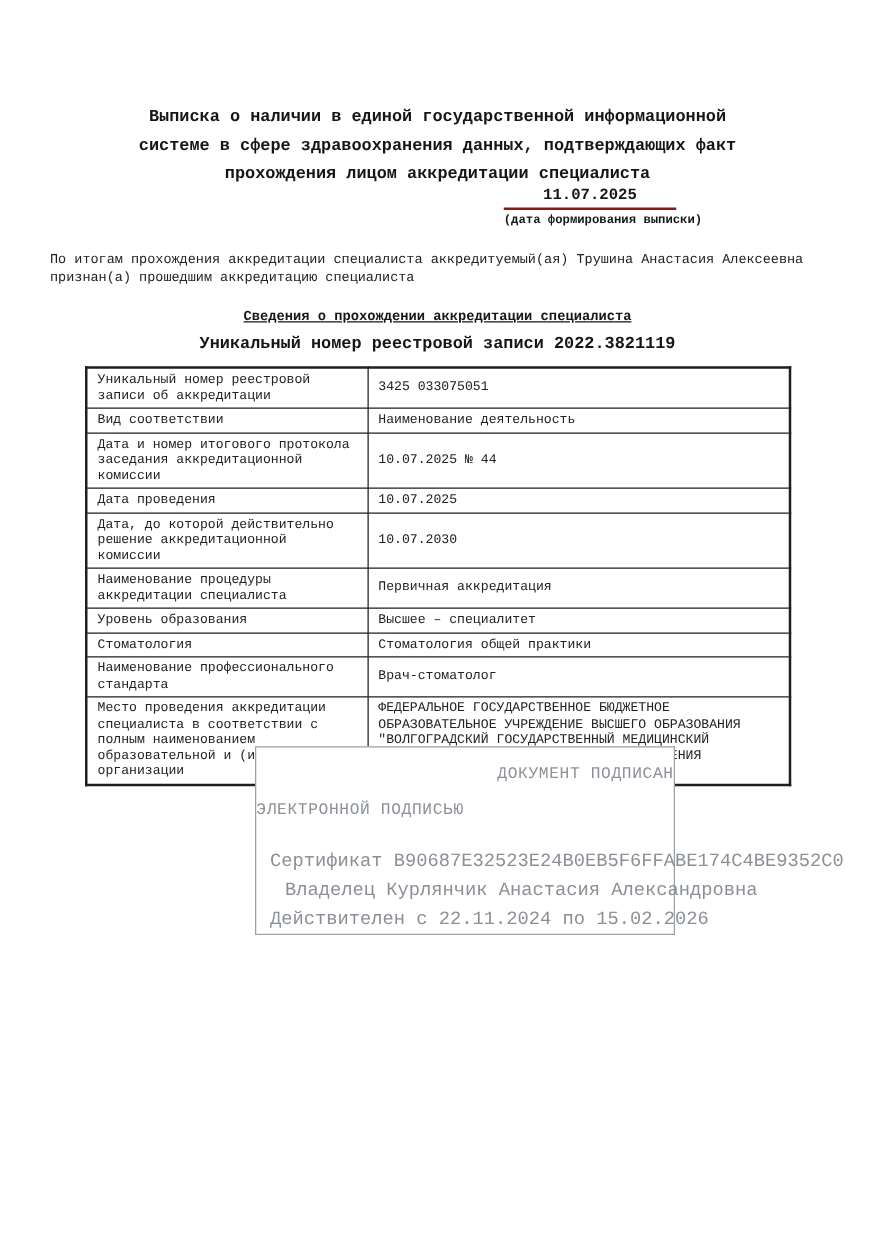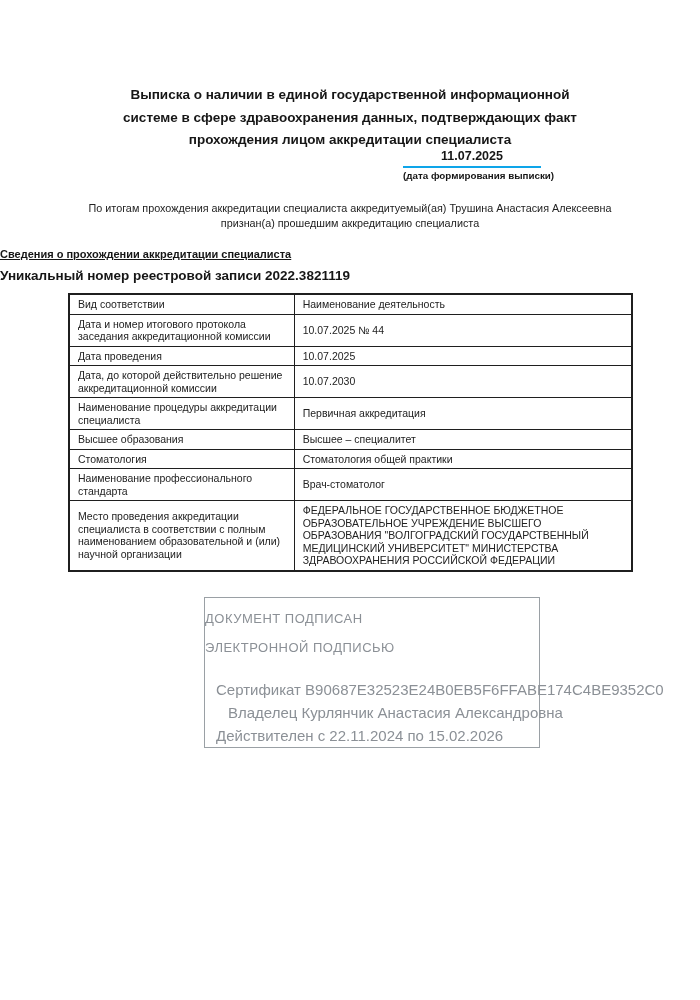--- a/index.html
+++ b/index.html
@@ -3,21 +3,21 @@
 <meta charset="utf-8">
 <style>
   * { margin: 0; padding: 0; box-sizing: border-box; }
   html, body { background: #e8e8e8; }
   .page {
     position: relative;
     width: 700px;
     height: 1000px;
     margin: 0 auto;
     background: #ffffff;
-    font-family: Liberation Sans, sans-serif;
+    font-family: Liberation Mono, monospace;
     color: #1c1c1c;
     overflow: hidden;
   }
   .doc-title {
     position: absolute;
     top: 84px; left: 0; right: 0;
     text-align: center;
     font-size: 13.5px;
     font-weight: bold;
     line-height: 22.5px;
@@ -28,50 +28,52 @@
     position: absolute;
     top: 149px;
     left: 403px;
     width: 138px;
     text-align: center;
   }
   .date-value {
     font-size: 12.5px;
     font-weight: bold;
     padding-bottom: 3px;
-    border-bottom: 2px solid #0ea5e9;
+    border-bottom: 2px solid #7f1d1d;
     color: #161616;
   }
   .date-caption {
     font-size: 9.8px;
     font-weight: bold;
     margin-top: 2px;
     white-space: nowrap;
     color: #161616;
   }
   .result-paragraph {
     position: absolute;
     top: 201px; left: 40px; right: 40px;
-    text-align: center;
+    text-align: left;
     font-size: 10.8px;
     line-height: 15px;
     white-space: pre-line;
     color: #222222;
   }
   .section-heading {
     position: absolute;
     top: 248px; left: 0; right: 0;
+    text-align: center;
     font-size: 11px;
     font-weight: bold;
     text-decoration: underline;
     color: #161616;
   }
   .registry-heading {
     position: absolute;
     top: 268px; left: 0; right: 0;
+    text-align: center;
     font-size: 13.5px;
     font-weight: bold;
     color: #161616;
   }
   table.acc-table {
     position: absolute;
     top: 293px;
     left: 68px;
     width: 565px;
     border-collapse: collapse;
@@ -91,21 +93,21 @@
     position: absolute;
     top: 597px;
     left: 204px;
     width: 336px;
     height: 151px;
     border: 1.5px solid #9aa0a5;
     color: #8b9096;
     background: #ffffff;
   }
   .stamp-title {
-    text-align: left;
+    text-align: right;
     font-size: 13px;
     letter-spacing: 0.5px;
     margin-top: 13px;
   }
   .stamp-title2 {
     text-align: left;
     font-size: 13px;
     letter-spacing: 0.5px;
     margin-top: 14px;
   }
@@ -137,41 +139,45 @@
   <div class="result-paragraph">По итогам прохождения аккредитации специалиста аккредитуемый(ая) Трушина Анастасия Алексеевна
 признан(а) прошедшим аккредитацию специалиста</div>
 
   <div class="section-heading">Сведения о прохождении аккредитации специалиста</div>
 
   <div class="registry-heading">Уникальный номер реестровой записи 2022.3821119</div>
 
   <table class="acc-table">
     <tbody>
       <tr>
+        <td class="label-cell">Уникальный номер реестровой записи об аккредитации</td>
+        <td class="value-cell">3425 033075051</td>
+      </tr>
+      <tr>
         <td class="label-cell">Вид соответствии</td>
         <td class="value-cell">Наименование деятельность</td>
       </tr>
       <tr>
         <td class="label-cell">Дата и номер итогового протокола заседания аккредитационной комиссии</td>
         <td class="value-cell">10.07.2025 № 44</td>
       </tr>
       <tr>
         <td class="label-cell">Дата проведения</td>
         <td class="value-cell">10.07.2025</td>
       </tr>
       <tr>
         <td class="label-cell">Дата, до которой действительно решение аккредитационной комиссии</td>
         <td class="value-cell">10.07.2030</td>
       </tr>
       <tr>
         <td class="label-cell">Наименование процедуры аккредитации специалиста</td>
         <td class="value-cell">Первичная аккредитация</td>
       </tr>
       <tr>
-        <td class="label-cell">Высшее образования</td>
+        <td class="label-cell">Уровень образования</td>
         <td class="value-cell">Высшее – специалитет</td>
       </tr>
       <tr>
         <td class="label-cell">Стоматология</td>
         <td class="value-cell">Стоматология общей практики</td>
       </tr>
       <tr>
         <td class="label-cell">Наименование профессионального стандарта</td>
         <td class="value-cell">Врач-стоматолог</td>
       </tr>

